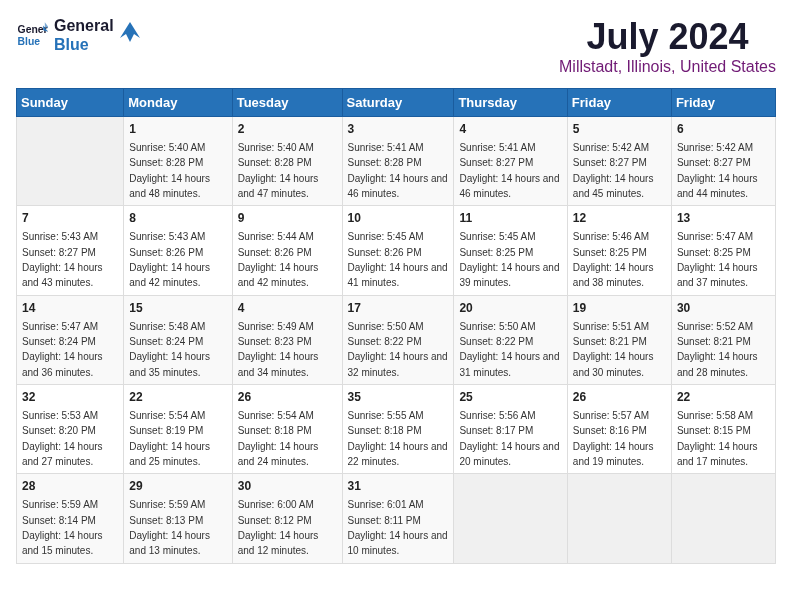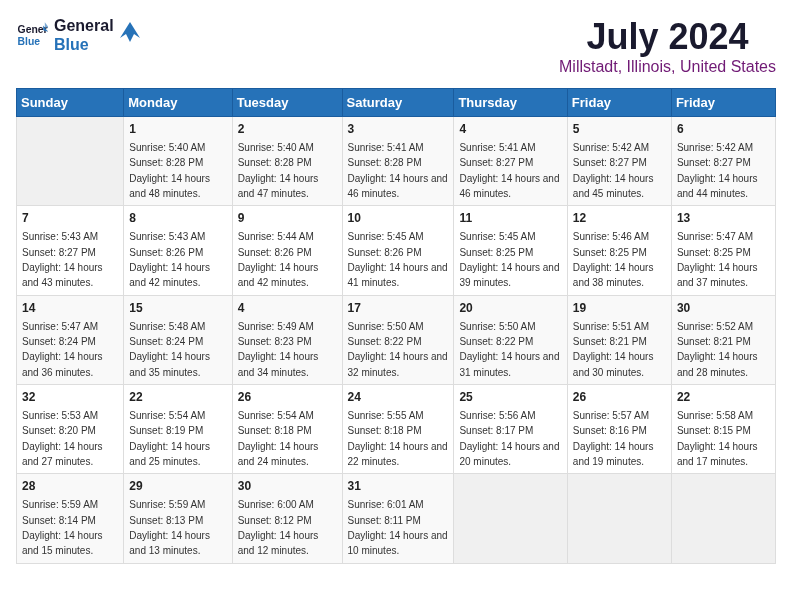--- a/index.html
+++ b/index.html
@@ -149,21 +149,21 @@
         <td><span class="day-number">4</span><span class="day-info">Sunrise: 5:49 AM<br>Sunset: 8:23 PM<br>Daylight: 14 hours and 34 minutes.</span></td>
         <td><span class="day-number">17</span><span class="day-info">Sunrise: 5:50 AM<br>Sunset: 8:22 PM<br>Daylight: 14 hours and 32 minutes.</span></td>
         <td><span class="day-number">20</span><span class="day-info">Sunrise: 5:50 AM<br>Sunset: 8:22 PM<br>Daylight: 14 hours and 31 minutes.</span></td>
         <td><span class="day-number">19</span><span class="day-info">Sunrise: 5:51 AM<br>Sunset: 8:21 PM<br>Daylight: 14 hours and 30 minutes.</span></td>
         <td><span class="day-number">30</span><span class="day-info">Sunrise: 5:52 AM<br>Sunset: 8:21 PM<br>Daylight: 14 hours and 28 minutes.</span></td>
       </tr>
       <tr>
         <td><span class="day-number">32</span><span class="day-info">Sunrise: 5:53 AM<br>Sunset: 8:20 PM<br>Daylight: 14 hours and 27 minutes.</span></td>
         <td><span class="day-number">22</span><span class="day-info">Sunrise: 5:54 AM<br>Sunset: 8:19 PM<br>Daylight: 14 hours and 25 minutes.</span></td>
         <td><span class="day-number">26</span><span class="day-info">Sunrise: 5:54 AM<br>Sunset: 8:18 PM<br>Daylight: 14 hours and 24 minutes.</span></td>
-        <td><span class="day-number">24</span><span class="day-info">Sunrise: 5:55 AM<br>Sunset: 8:18 PM<br>Daylight: 14 hours and 22 minutes.</span></td>
+        <td><span class="day-number">35</span><span class="day-info">Sunrise: 5:55 AM<br>Sunset: 8:18 PM<br>Daylight: 14 hours and 22 minutes.</span></td>
         <td><span class="day-number">25</span><span class="day-info">Sunrise: 5:56 AM<br>Sunset: 8:17 PM<br>Daylight: 14 hours and 20 minutes.</span></td>
         <td><span class="day-number">26</span><span class="day-info">Sunrise: 5:57 AM<br>Sunset: 8:16 PM<br>Daylight: 14 hours and 19 minutes.</span></td>
         <td><span class="day-number">22</span><span class="day-info">Sunrise: 5:58 AM<br>Sunset: 8:15 PM<br>Daylight: 14 hours and 17 minutes.</span></td>
       </tr>
       <tr>
         <td><span class="day-number">28</span><span class="day-info">Sunrise: 5:59 AM<br>Sunset: 8:14 PM<br>Daylight: 14 hours and 15 minutes.</span></td>
         <td><span class="day-number">29</span><span class="day-info">Sunrise: 5:59 AM<br>Sunset: 8:13 PM<br>Daylight: 14 hours and 13 minutes.</span></td>
         <td><span class="day-number">30</span><span class="day-info">Sunrise: 6:00 AM<br>Sunset: 8:12 PM<br>Daylight: 14 hours and 12 minutes.</span></td>
         <td><span class="day-number">31</span><span class="day-info">Sunrise: 6:01 AM<br>Sunset: 8:11 PM<br>Daylight: 14 hours and 10 minutes.</span></td>
         <td class="empty-cell"></td>

